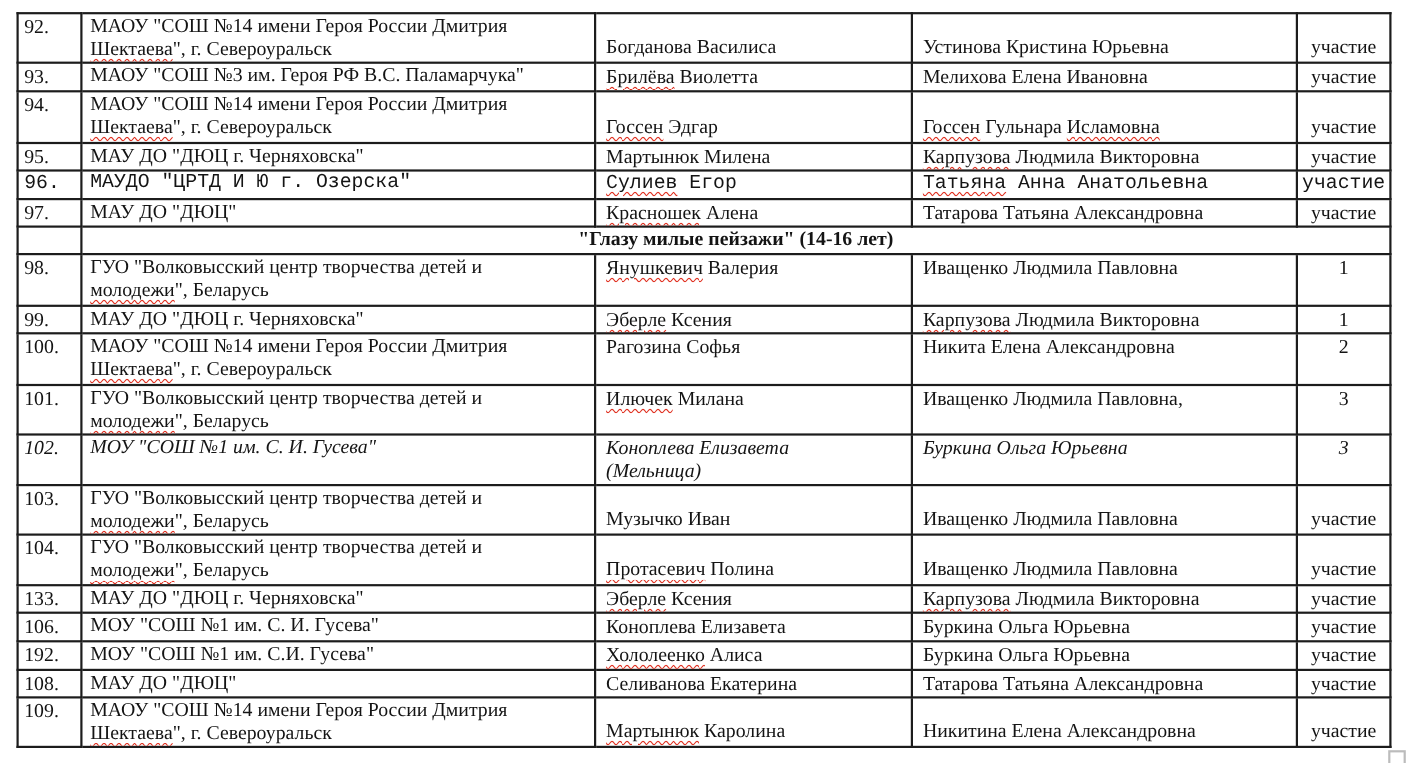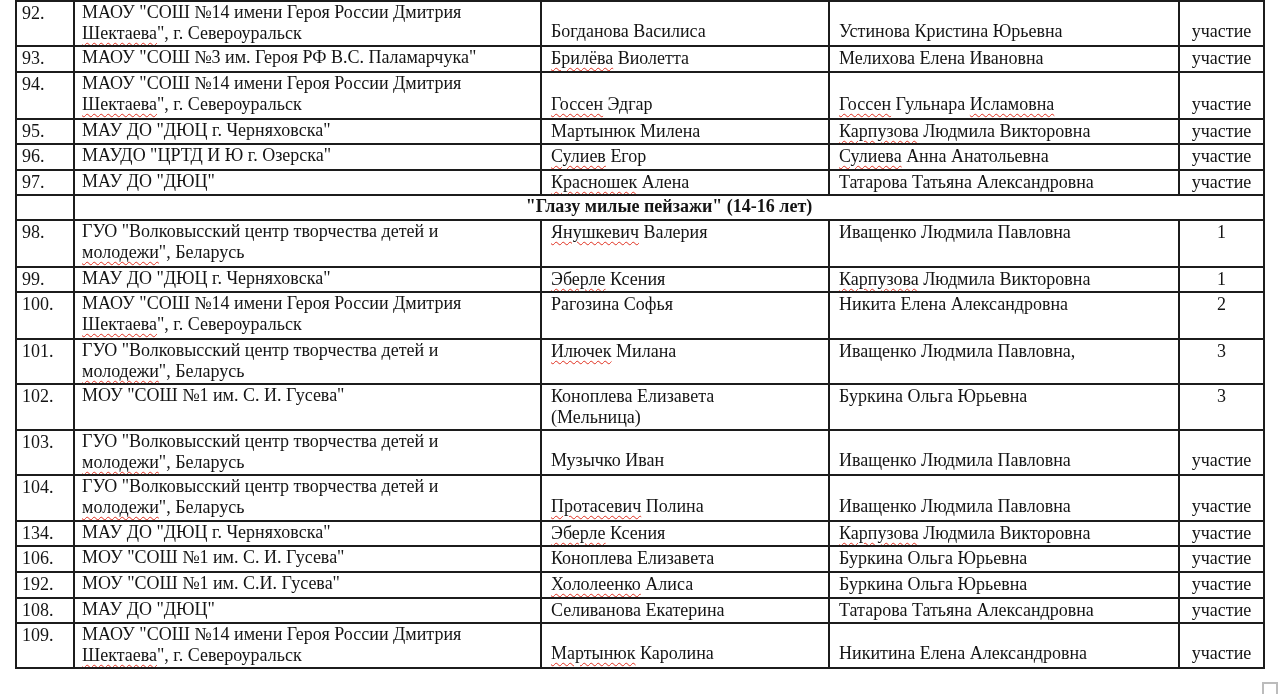--- a/index.html
+++ b/index.html
@@ -7,21 +7,21 @@
     position: relative;
     width: 1280px;
     height: 694px;
     background: #ffffff;
     overflow: hidden;
     font-family: "Liberation Serif", "DejaVu Serif", serif;
   }
   table.results-table {
     position: absolute;
     left: 15px;
-    top: 0;
+    top: 11px;
     width: 1248px;
     border-collapse: collapse;
     table-layout: fixed;
   }
   td {
     border: 2px solid #1c1c1c;
     font-size: 18px;
     line-height: 21px;
     color: #141414;
     overflow: hidden;
@@ -92,25 +92,25 @@
           <td class="cell-teacher va-bottom"><span class="sq">Госсен</span> Гульнара <span class="sq">Исламовна</span></td>
           <td class="cell-result va-bottom">участие</td>
         </tr>
         <tr style="height: 16px; margin-top: 31px;">
           <td class="cell-num va-top">95.</td>
           <td class="cell-org">МАУ ДО "ДЮЦ г. Черняховска"</td>
           <td class="cell-participant va-top">Мартынюк Милена</td>
           <td class="cell-teacher va-top"><span class="sq">Карпузова</span> Людмила Викторовна</td>
           <td class="cell-result va-top">участие</td>
         </tr>
-        <tr style="height: 26px;">
+        <tr style="height: 26px; font-family: Liberation Mono, monospace;">
           <td class="cell-num va-top">96.</td>
           <td class="cell-org">МАУДО "ЦРТД И Ю г. Озерска"</td>
           <td class="cell-participant va-top"><span class="sq">Сулиев</span> Егор</td>
-          <td class="cell-teacher va-top"><span class="sq">Сулиева</span> Анна Анатольевна</td>
+          <td class="cell-teacher va-top"><span class="sq">Татьяна</span> Анна Анатольевна</td>
           <td class="cell-result va-top">участие</td>
         </tr>
         <tr style="height: 21px;">
           <td class="cell-num va-top">97.</td>
           <td class="cell-org">МАУ ДО "ДЮЦ"</td>
           <td class="cell-participant va-top"><span class="sq">Красношек</span> Алена</td>
           <td class="cell-teacher va-top">Татарова Татьяна Александровна</td>
           <td class="cell-result va-top">участие</td>
         </tr>
         <tr style="height: 25px;">
@@ -141,21 +141,21 @@
           <td class="cell-result va-top">2</td>
         </tr>
         <tr style="height: 40px; border-radius: 15px;">
           <td class="cell-num va-top">101.</td>
           <td class="cell-org">ГУО "Волковысский центр творчества детей и
 <span class="sq">молодежи</span>", Беларусь</td>
           <td class="cell-participant va-top"><span class="sq">Илючек</span> Милана</td>
           <td class="cell-teacher va-top">Иващенко Людмила Павловна,</td>
           <td class="cell-result va-top">3</td>
         </tr>
-        <tr style="height: 36px;">
+        <tr style="height: 36px; font-style: italic;">
           <td class="cell-num va-top">102.</td>
           <td class="cell-org">МОУ "СОШ №1 им. С. И. Гусева"</td>
           <td class="cell-participant va-top">Коноплева Елизавета
 (Мельница)</td>
           <td class="cell-teacher va-top">Буркина Ольга Юрьевна</td>
           <td class="cell-result va-top">3</td>
         </tr>
         <tr style="height: 28px;">
           <td class="cell-num va-top">103.</td>
           <td class="cell-org">ГУО "Волковысский центр творчества детей и
@@ -166,21 +166,21 @@
         </tr>
         <tr style="height: 46px;">
           <td class="cell-num va-top">104.</td>
           <td class="cell-org">ГУО "Волковысский центр творчества детей и
 <span class="sq">молодежи</span>", Беларусь</td>
           <td class="cell-participant va-bottom"><span class="sq">Протасевич</span> Полина</td>
           <td class="cell-teacher va-bottom">Иващенко Людмила Павловна</td>
           <td class="cell-result va-bottom">участие</td>
         </tr>
         <tr style="height: 25px;">
-          <td class="cell-num va-top">134.</td>
+          <td class="cell-num va-top">133.</td>
           <td class="cell-org">МАУ ДО "ДЮЦ г. Черняховска"</td>
           <td class="cell-participant va-top"><span class="sq">Эберле</span> Ксения</td>
           <td class="cell-teacher va-top"><span class="sq">Карпузова</span> Людмила Викторовна</td>
           <td class="cell-result va-top">участие</td>
         </tr>
         <tr style="height: 26px; margin-left: 43px;">
           <td class="cell-num va-top">106.</td>
           <td class="cell-org">МОУ "СОШ №1 им. С. И. Гусева"</td>
           <td class="cell-participant va-top">Коноплева Елизавета</td>
           <td class="cell-teacher va-top">Буркина Ольга Юрьевна</td>

